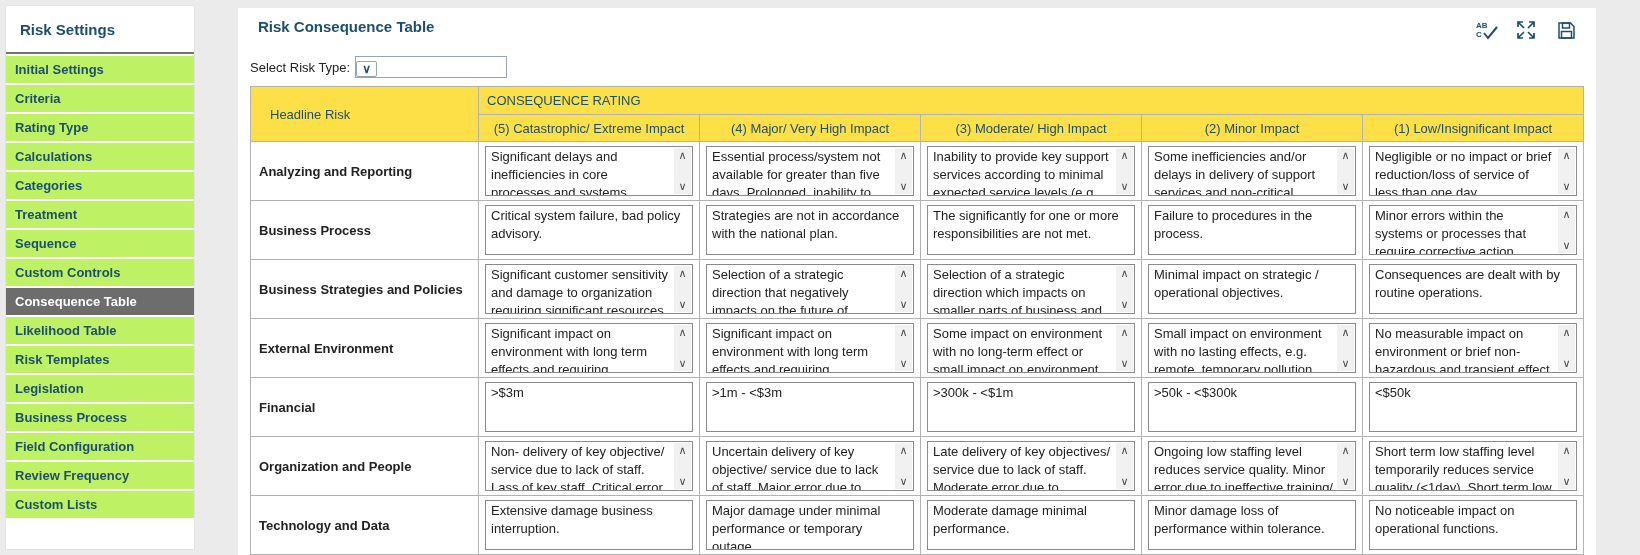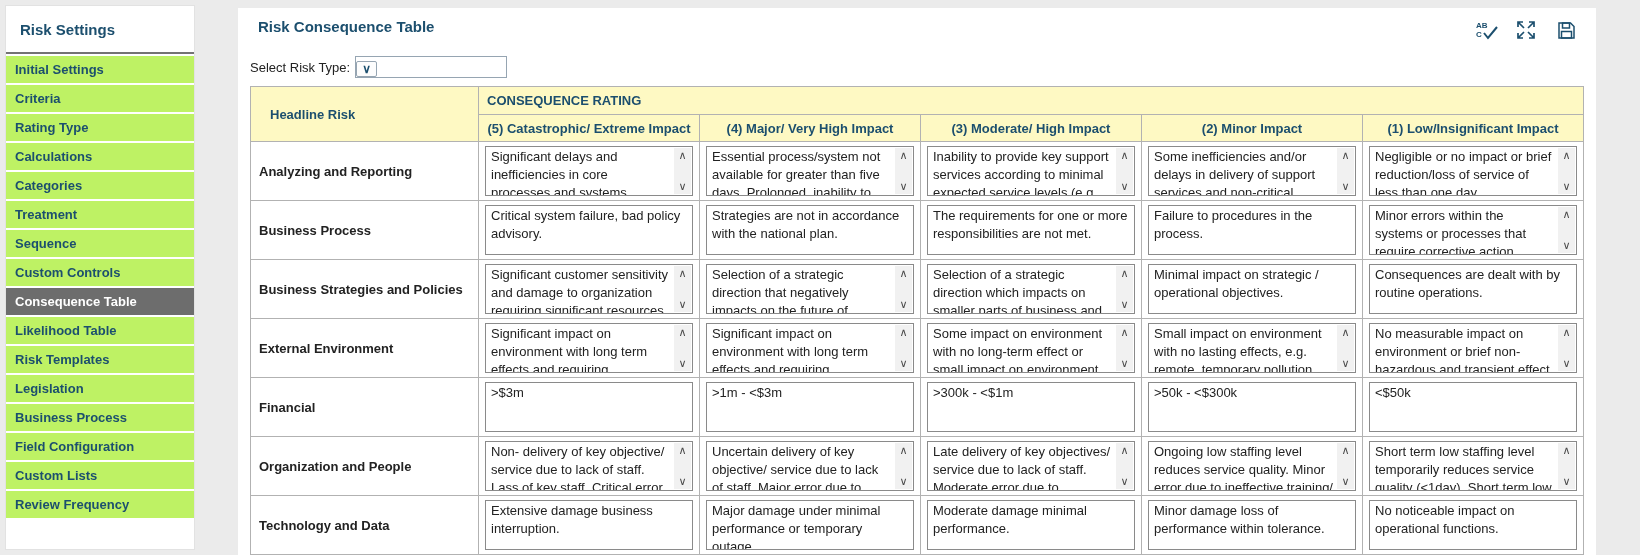--- a/index.html
+++ b/index.html
@@ -28,21 +28,21 @@
   .select-box { margin-left:5px; width:152px; height:22px; border:1px solid #96a5b2;
     background:#fff; display:flex; align-items:stretch; cursor:pointer;flex-direction:column; }
   .select-value { flex:1; font-size:13px; color:#222; padding:2px 0 0 6px; white-space:nowrap; overflow:hidden; }
   .select-btn { width:21px; border:1px solid #96a5b2; border-radius:2px; margin:0;
     display:flex; align-items:center; justify-content:center; background:#fdfdfd;
     color:#1c4f6e; font-weight:bold; font-size:12px; }
 
   
   table { border-collapse:collapse; margin-top:8px; width:1334px; table-layout:fixed; }
   th, td { border:1px solid #b2b2b2; }
-  thead th { background:#fef9c3; color:#1c4f6e; font-size:13px; font-weight:bold; }
+  thead th { background:#fde047; color:#1c4f6e; font-size:13px; font-weight:normal; }
   th.headline { width:228px; text-align:left; padding-left:19px; font-size:13px; }
   th.group { text-align:left; padding:6px 8px; height:26px; }
   th.colhead { height:27px; text-align:center; }
   td.rowlabel { background:#fff; font-size:13px; font-weight:bold; color:#222;
     padding-left:8px; }
   td.cell { background:#fff; height:57px; vertical-align:middle; padding:4px 6px; }
 
   .textbox { position:relative; width:100%; height:50px; border:1px solid #8a8a8a;
     background:#fff; font-size:13px; line-height:18px; color:#222;
     padding:1px 4px 0 5px; overflow:hidden; cursor:text; }
@@ -64,22 +64,22 @@
   <div class="side-item">Categories</div>
   <div class="side-item">Treatment</div>
   <div class="side-item">Sequence</div>
   <div class="side-item">Custom Controls</div>
   <div class="side-item active">Consequence Table</div>
   <div class="side-item">Likelihood Table</div>
   <div class="side-item">Risk Templates</div>
   <div class="side-item">Legislation</div>
   <div class="side-item">Business Process</div>
   <div class="side-item">Field Configuration</div>
+  <div class="side-item">Review Frequency</div>
   <div class="side-item">Custom Lists</div>
-  <div class="side-item">Review Frequency</div>
 </div>
 
 <div class="main">
 
   <div class="main-head">
     <div class="page-title">Risk Consequence Table</div>
     <div class="head-icons">
       <div class="hicon">
         <svg width="24" height="22" viewBox="0 0 24 22">
           <text x="2" y="9" font-size="8" font-weight="bold" fill="#1c4f6e" font-family="Liberation Sans, sans-serif">AB</text>
@@ -163,21 +163,21 @@
       </tr>
       <tr>
         <td class="rowlabel">Business Process</td>
         <td class="cell">
             <div class="textbox"><span>Critical system failure, bad policy advisory.</span></div>
           </td>
         <td class="cell">
             <div class="textbox"><span>Strategies are not in accordance with the national plan.</span></div>
           </td>
         <td class="cell">
-            <div class="textbox"><span>The requirements for one or more responsibilities are not met.</span></div>
+            <div class="textbox"><span>The significantly for one or more responsibilities are not met.</span></div>
           </td>
         <td class="cell">
             <div class="textbox"><span>Failure to procedures in the process.</span></div>
           </td>
         <td class="cell">
             <div class="textbox scroll"><span>Minor errors within the systems or processes that require corrective action.</span><span class="sbar">
                 <span>∧</span>
                 <span>∨</span>
               </span></div>
           </td>

